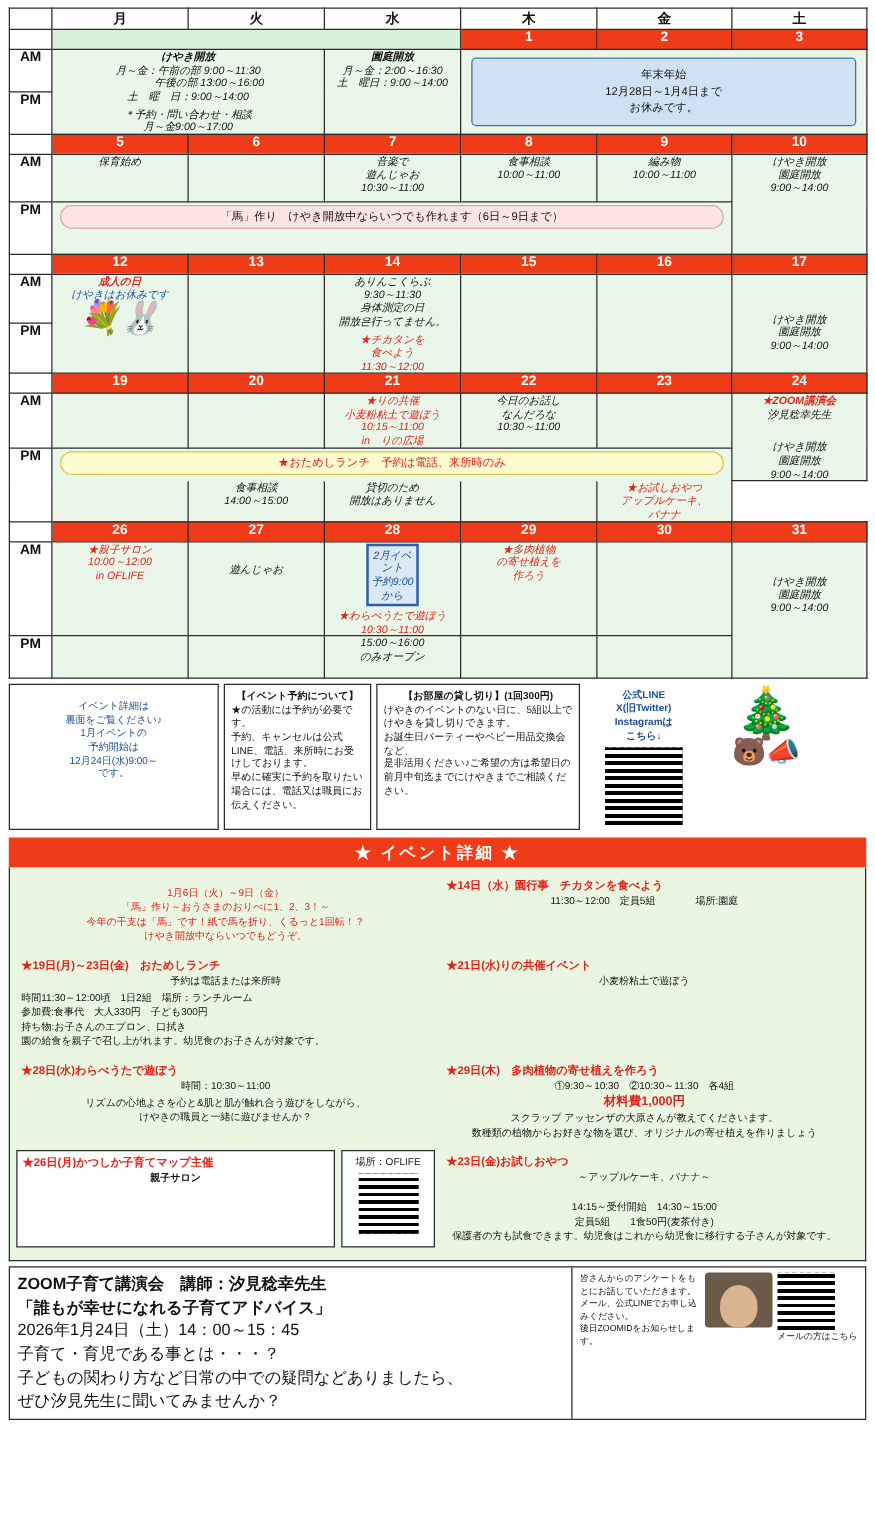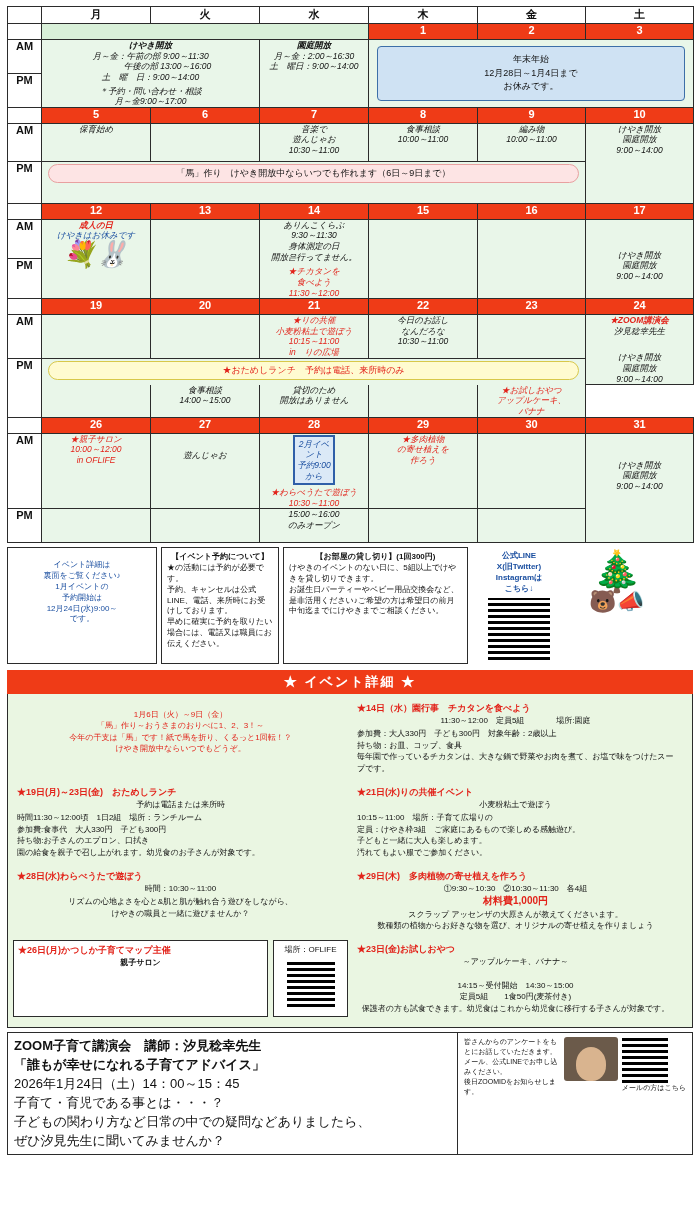--- a/index.html
+++ b/index.html
@@ -46,23 +46,23 @@
     font-size: 8.5px; text-align: center; padding: 2px; margin: 1px auto 2px auto; width: 42px; line-height:1.25;
   }
   .flower { font-size: 26px; text-align: center; line-height: 1; }
 
   
   .notes { display: flex; margin: 4px 7px 0 7px; gap: 4px; }
   .note {
     border: 1px solid #2b2b2b; padding: 4px 5px; font-size: 8px; line-height: 1.35;
     background: #ffffff;
   }
-  .note.n1 { width: 150px; text-align: center; color: #1b4fa0; padding-top: 12px; }
+  .note.n1 { width: 168px; text-align: center; color: #1b4fa0; padding-top: 12px; }
   .note.n2 { width: 118px; }
-  .note.n3 { width: 185px; }
+  .note.n3 { width: 163px; }
   .note.n4 { width: 94px; text-align: center; border: none; }
   .qr { width: 62px; height: 62px; background:
       repeating-linear-gradient(0deg,#000 0 3px,#fff 3px 6px),
       repeating-linear-gradient(90deg,#000 0 3px,transparent 3px 6px);
       margin: 3px auto 0 auto; }
   .tree { font-size: 40px; text-align: center; line-height: 1; }
 
   
   .banner {
     margin: 6px 7px 0 7px; background: #ef3b17; color: #ffffff;
@@ -339,42 +339,35 @@
   <div class="detail-wrap">
 
     <div class="drow">
       <div class="dbox center red" style="width:335px;white-space:pre-line;padding-top:10px">1月6日（火）～9日（金）
 「馬」作り～おうさまのおりべに1、2、3！～
 今年の干支は「馬」です！紙で馬を折り、くるっと1回転！？
 けやき開放中ならいつでもどうぞ。</div>
       <div class="dbox" style="width:325px">
         <div class="dtitle">★14日（水）園行事　チカタンを食べよう</div>
         <div class="center">11:30～12:00　定員5組　　　　場所:園庭</div>
-        <div style="white-space:pre-line;margin-top:2px">参加費：大人330円　子ども300円　対象年齢：2歳以上
-持ち物：お皿、コップ、食具
-毎年園で作っているチカタンは、大きな鍋で野菜やお肉を煮て、お塩で味をつけたスープです。</div>
       </div>
     </div>
 
     <div class="drow">
       <div class="dbox" style="width:335px">
         <div class="dtitle">★19日(月)～23日(金)　おためしランチ</div>
         <div class="center">予約は電話または来所時</div>
         <div style="white-space:pre-line;margin-top:2px">時間11:30～12:00頃　1日2組　場所：ランチルーム
 参加費:食事代　大人330円　子ども300円
 持ち物:お子さんのエプロン、口拭き
 園の給食を親子で召し上がれます。幼児食のお子さんが対象です。</div>
       </div>
       <div class="dbox" style="width:325px">
         <div class="dtitle">★21日(水)りの共催イベント</div>
         <div class="center">小麦粉粘土で遊ぼう</div>
-        <div style="white-space:pre-line;margin-top:2px">10:15～11:00　場所：子育て広場りの
-定員：けやき枠3組　ご家庭にあるもので楽しめる感触遊び。
-子どもと一緒に大人も楽しめます。
-汚れてもよい服でご参加ください。</div>
       </div>
     </div>
 
     <div class="drow">
       <div class="dbox center" style="width:335px">
         <div class="dtitle">★28日(水)わらべうたで遊ぼう</div>
         <div>時間：10:30～11:00</div>
         <div style="white-space:pre-line;margin-top:2px">リズムの心地よさを心と&amp;肌と肌が触れ合う遊びをしながら、
 けやきの職員と一緒に遊びませんか？</div>
       </div>

